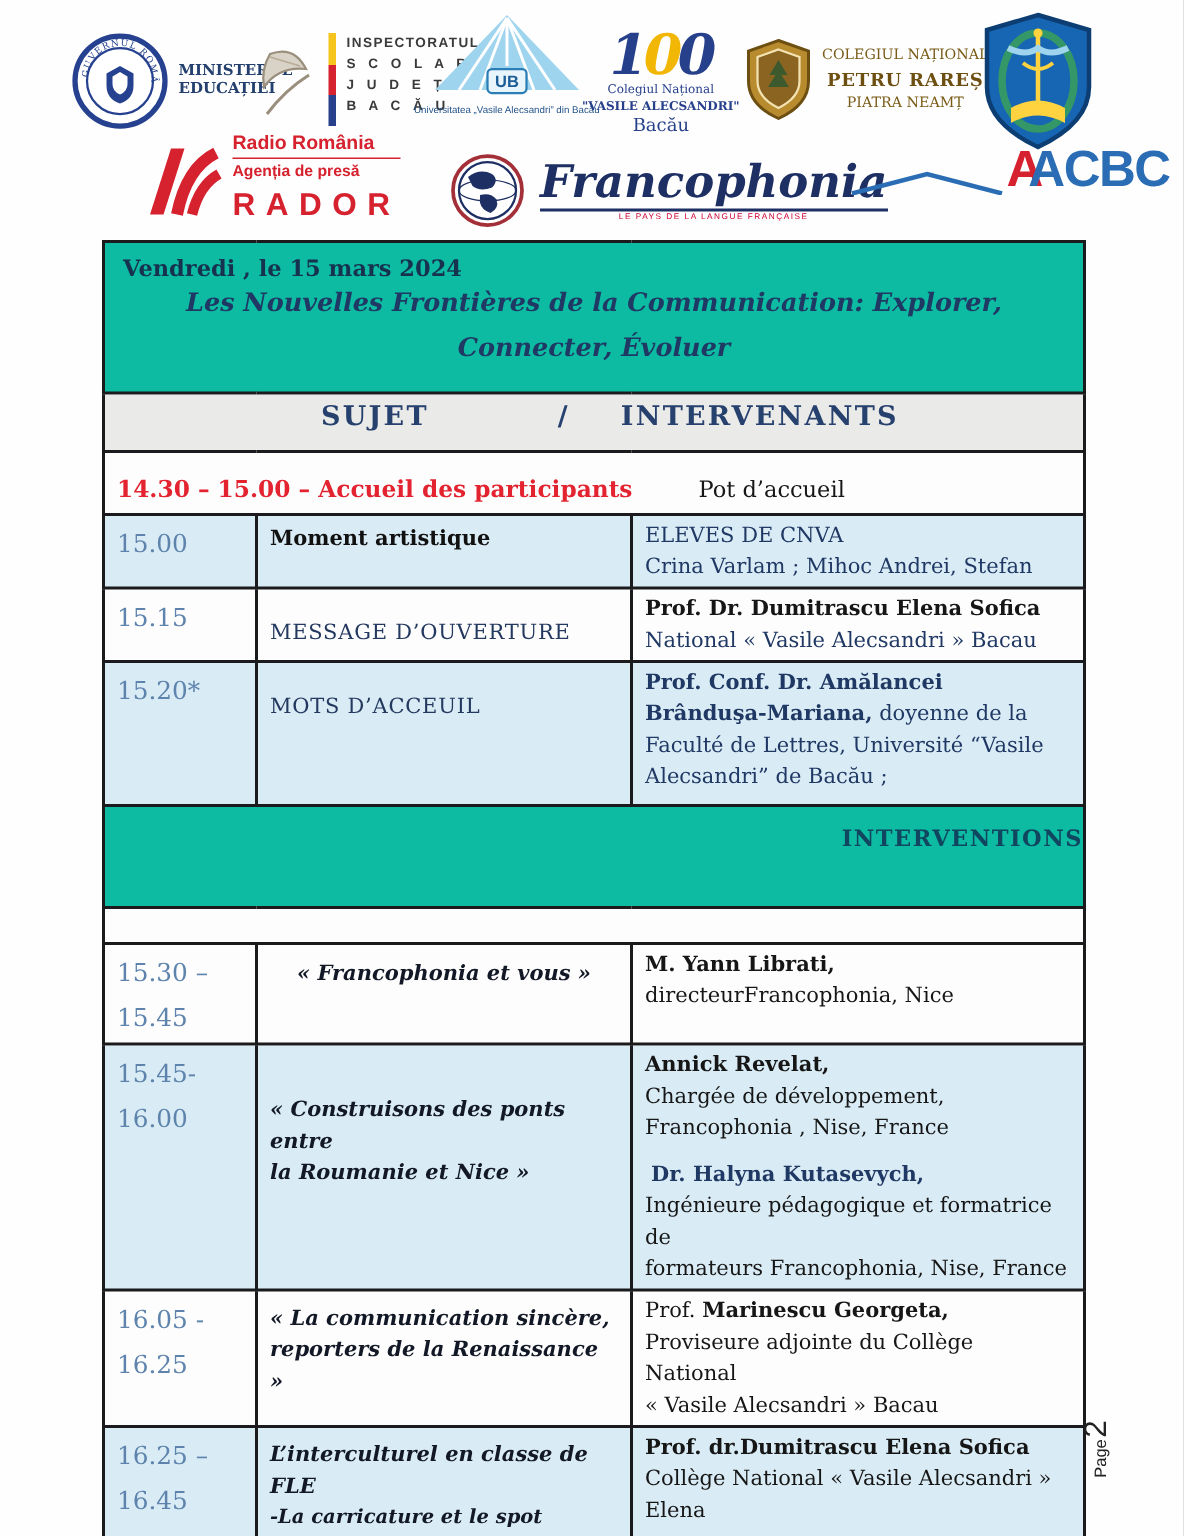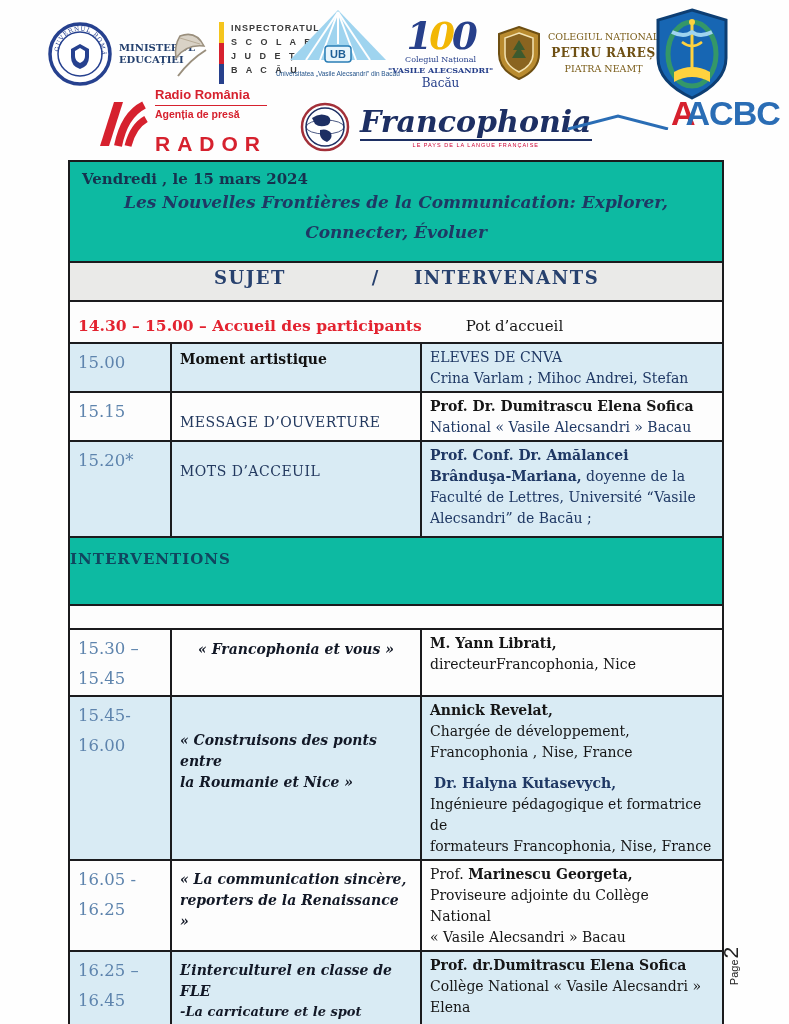--- a/index.html
+++ b/index.html
@@ -21,21 +21,21 @@
   .cent{flex-direction:column;gap:0;align-items:center;}
   .cent-100{font-size:37px;font-weight:bold;font-style:italic;letter-spacing:-3px;line-height:1;}
   .cent-100 .c1{color:#27408b;} .cent-100 .c2{color:#f2b705;}
   .cent-cap{font-size:8px;color:#27408b;line-height:1.3;text-align:center;}
   .cent-cap .b{font-weight:bold;}
   .pr-text{font-size:9.5px;color:#7a5c18;line-height:1.5;text-align:center;}
   .pr-text .big{font-size:12px;font-weight:bold;color:#6e4f12;letter-spacing:.5px;text-align:center;}
   .rador-text{font-family:"Liberation Sans",sans-serif;color:#d6212e;line-height:1.15;}
   .rador-text .l1{font-size:13px;font-weight:bold;}
   .rador-text .l2{font-size:10.5px;font-weight:bold;border-top:1.5px solid #d6212e;padding-top:2px;margin-top:2px;}
-  .rador-text .l3{font-size:21px;font-weight:bold;letter-spacing:7px;margin-top:12px;}
+  .rador-text .l3{font-size:21px;font-weight:bold;letter-spacing:7px;margin-top:5px;}
   .franco{gap:10px;}
   .franco-name{font-size:30px;font-style:italic;font-weight:bold;color:#1d2f63;border-bottom:2px solid #1d2f63;line-height:1.05;padding-bottom:1px;}
   .franco-tag{font-family:"Liberation Sans",sans-serif;font-size:5.5px;color:#c03;letter-spacing:1px;text-align:center;margin-top:1px;}
   .acbc{flex-direction:row;gap:1px;align-items:flex-end;}
   .acbc-letters{font-family:"Liberation Sans",sans-serif;font-size:34px;font-weight:bold;line-height:1;letter-spacing:-1px;}
   .acbc-letters .red{color:#d6212e;margin-right:-9px;}
   .acbc-letters .blue{color:#2a6db5;}
   
   table.sched{position:absolute;left:68px;top:160px;width:654px;border-collapse:collapse;table-layout:fixed;}
   table.sched td{border:2px solid #1b1b1d;vertical-align:top;padding:2px 8px;overflow:hidden;}
@@ -52,21 +52,21 @@
   .accueil-flex{display:flex;align-items:flex-end;padding:12px 0 2px 0;}
   .accueil-red{color:#e32330;font-weight:bold;font-size:15.5px;margin-left:0;}
   .accueil-note{font-size:15px;color:#161616;margin-left:44px;}
   .timecell{color:#5e84ad;font-size:16.5px;line-height:1.8;padding-top:4px !important;}
   .subj{font-size:14px;color:#121826;line-height:1.5;padding-top:5px !important;}
   .subj .caps{letter-spacing:.5px;color:#23395f;}
   .subj-bi{font-weight:bold;font-style:italic;}
   .speak{font-size:14px;line-height:1.5;color:#161616;padding-top:3px !important;}
   .speak .bold{font-weight:bold;}
   .speak .navy{color:#1f3864;}
-  .interv{color:#10465f;font-weight:bold;font-size:15px;text-align:left;letter-spacing:1px;padding:12px 0 !important;}
+  .interv{color:#10465f;font-weight:bold;font-size:15px;text-align:right;letter-spacing:1px;padding:12px 0 !important;}
   .center{text-align:center;}
   
   .pagenum{position:absolute;left:724px;top:928px;width:44px;height:76px;}
   .pagenum-inner{position:absolute;left:-12px;top:26px;transform:rotate(-90deg);transform-origin:center;font-family:"Liberation Sans",sans-serif;color:#222;white-space:nowrap;display:flex;align-items:baseline;gap:1px;}
   .pagenum-inner .w{font-size:11px;}
   .pagenum-inner .n{font-size:21px;}
 </style>
 </head>
 <body>
 

